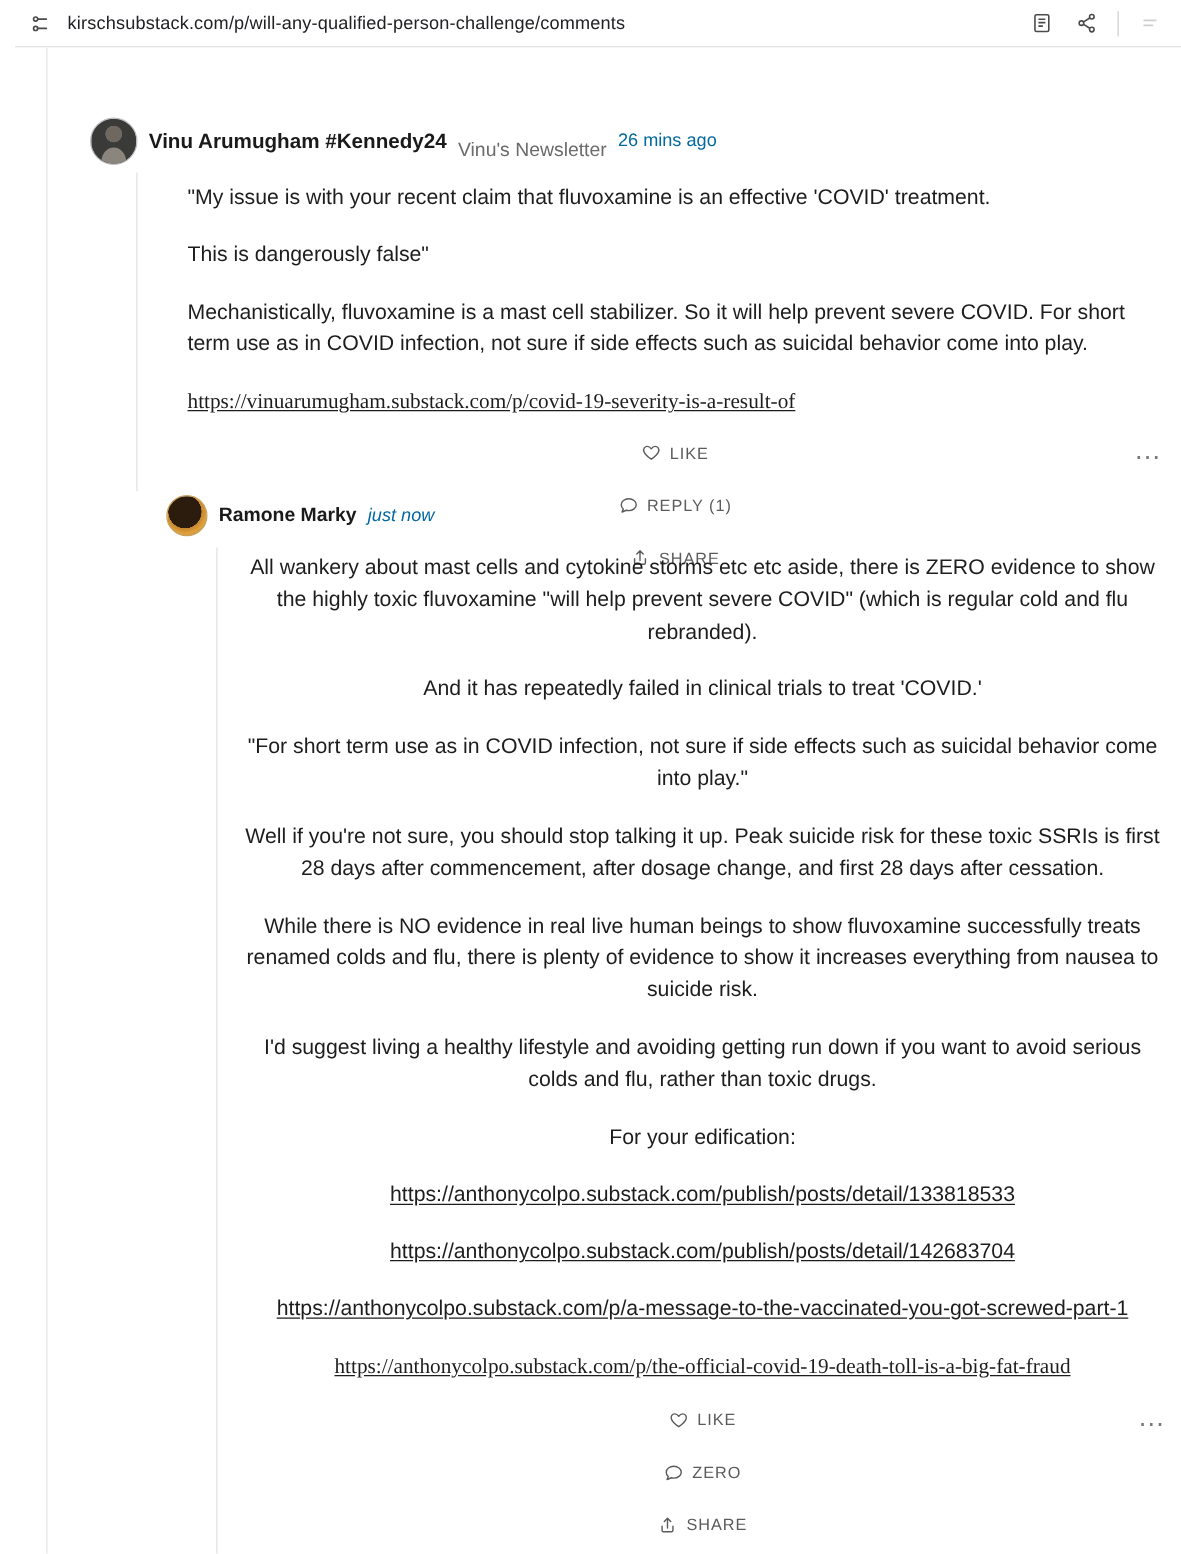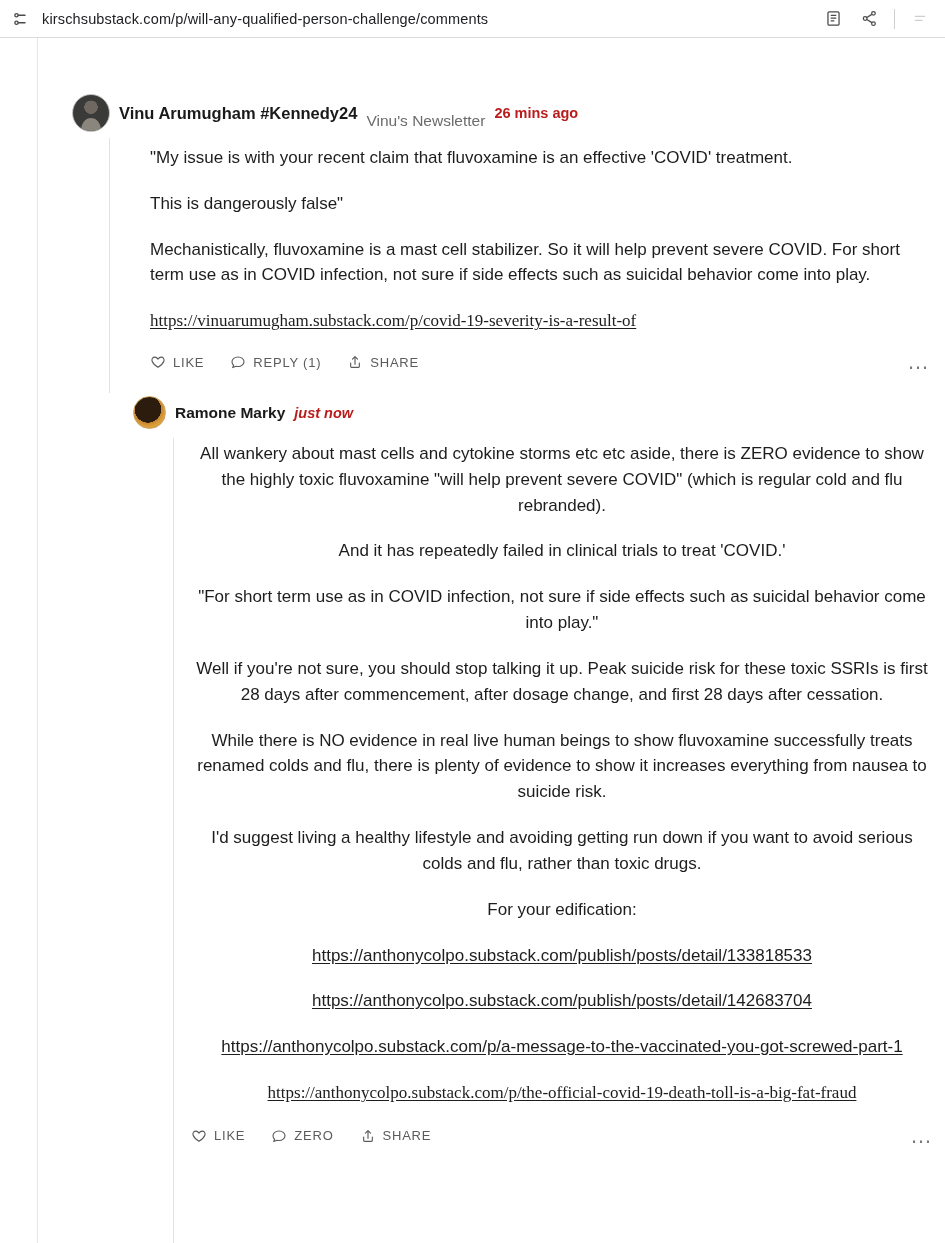--- a/index.html
+++ b/index.html
@@ -14,20 +14,21 @@
   
   .browser-bar {
     height: 38px;
     background: #ffffff;
     border-bottom: 1px solid #dadce0;
     display: flex;
     align-items: center;
     padding: 0 10px;
     gap: 8px;
     position: relative;
+    margin-left: 12px;
   }
   .url-wrap {
     flex: 1;
     display: flex;
     align-items: center;
     gap: 10px;
     min-width: 0;
   }
   .url-text {
     font-size: 14.5px;
@@ -128,22 +129,21 @@
   .author.small {
     font-size: 15.5px;
   }
   .pubname {
     font-size: 15.5px;
     color: #6b6b6b;
     margin-top: 15px;
   }
   .timestamp {
     font-size: 14.5px;
-    color: #b91c1c;
-    font-weight: bold;
+    color: #0369a1;
   }
   .timestamp.italic { font-style: italic; }
 
   .c-body p {
     margin: 0 0 20px 0;
     font-size: 17px;
     line-height: 1.52;
     color: #1d1d1d;
   }
   .c-body p:last-child { margin-bottom: 0; font-family: Liberation Serif, serif; }
@@ -152,20 +152,21 @@
     color: #1d1d1d;
     text-decoration: underline;
     text-underline-offset: 2px;
   }
 
   .actions {
     display: flex;
     align-items: center;
     gap: 26px;
     position: relative;
+    flex-direction: column;
   }
   .action {
     display: inline-flex;
     align-items: center;
     gap: 7px;
     font-size: 13px;
     letter-spacing: 0.06em;
     color: #5b5b5b;
     font-weight: 500;
     cursor: pointer;

